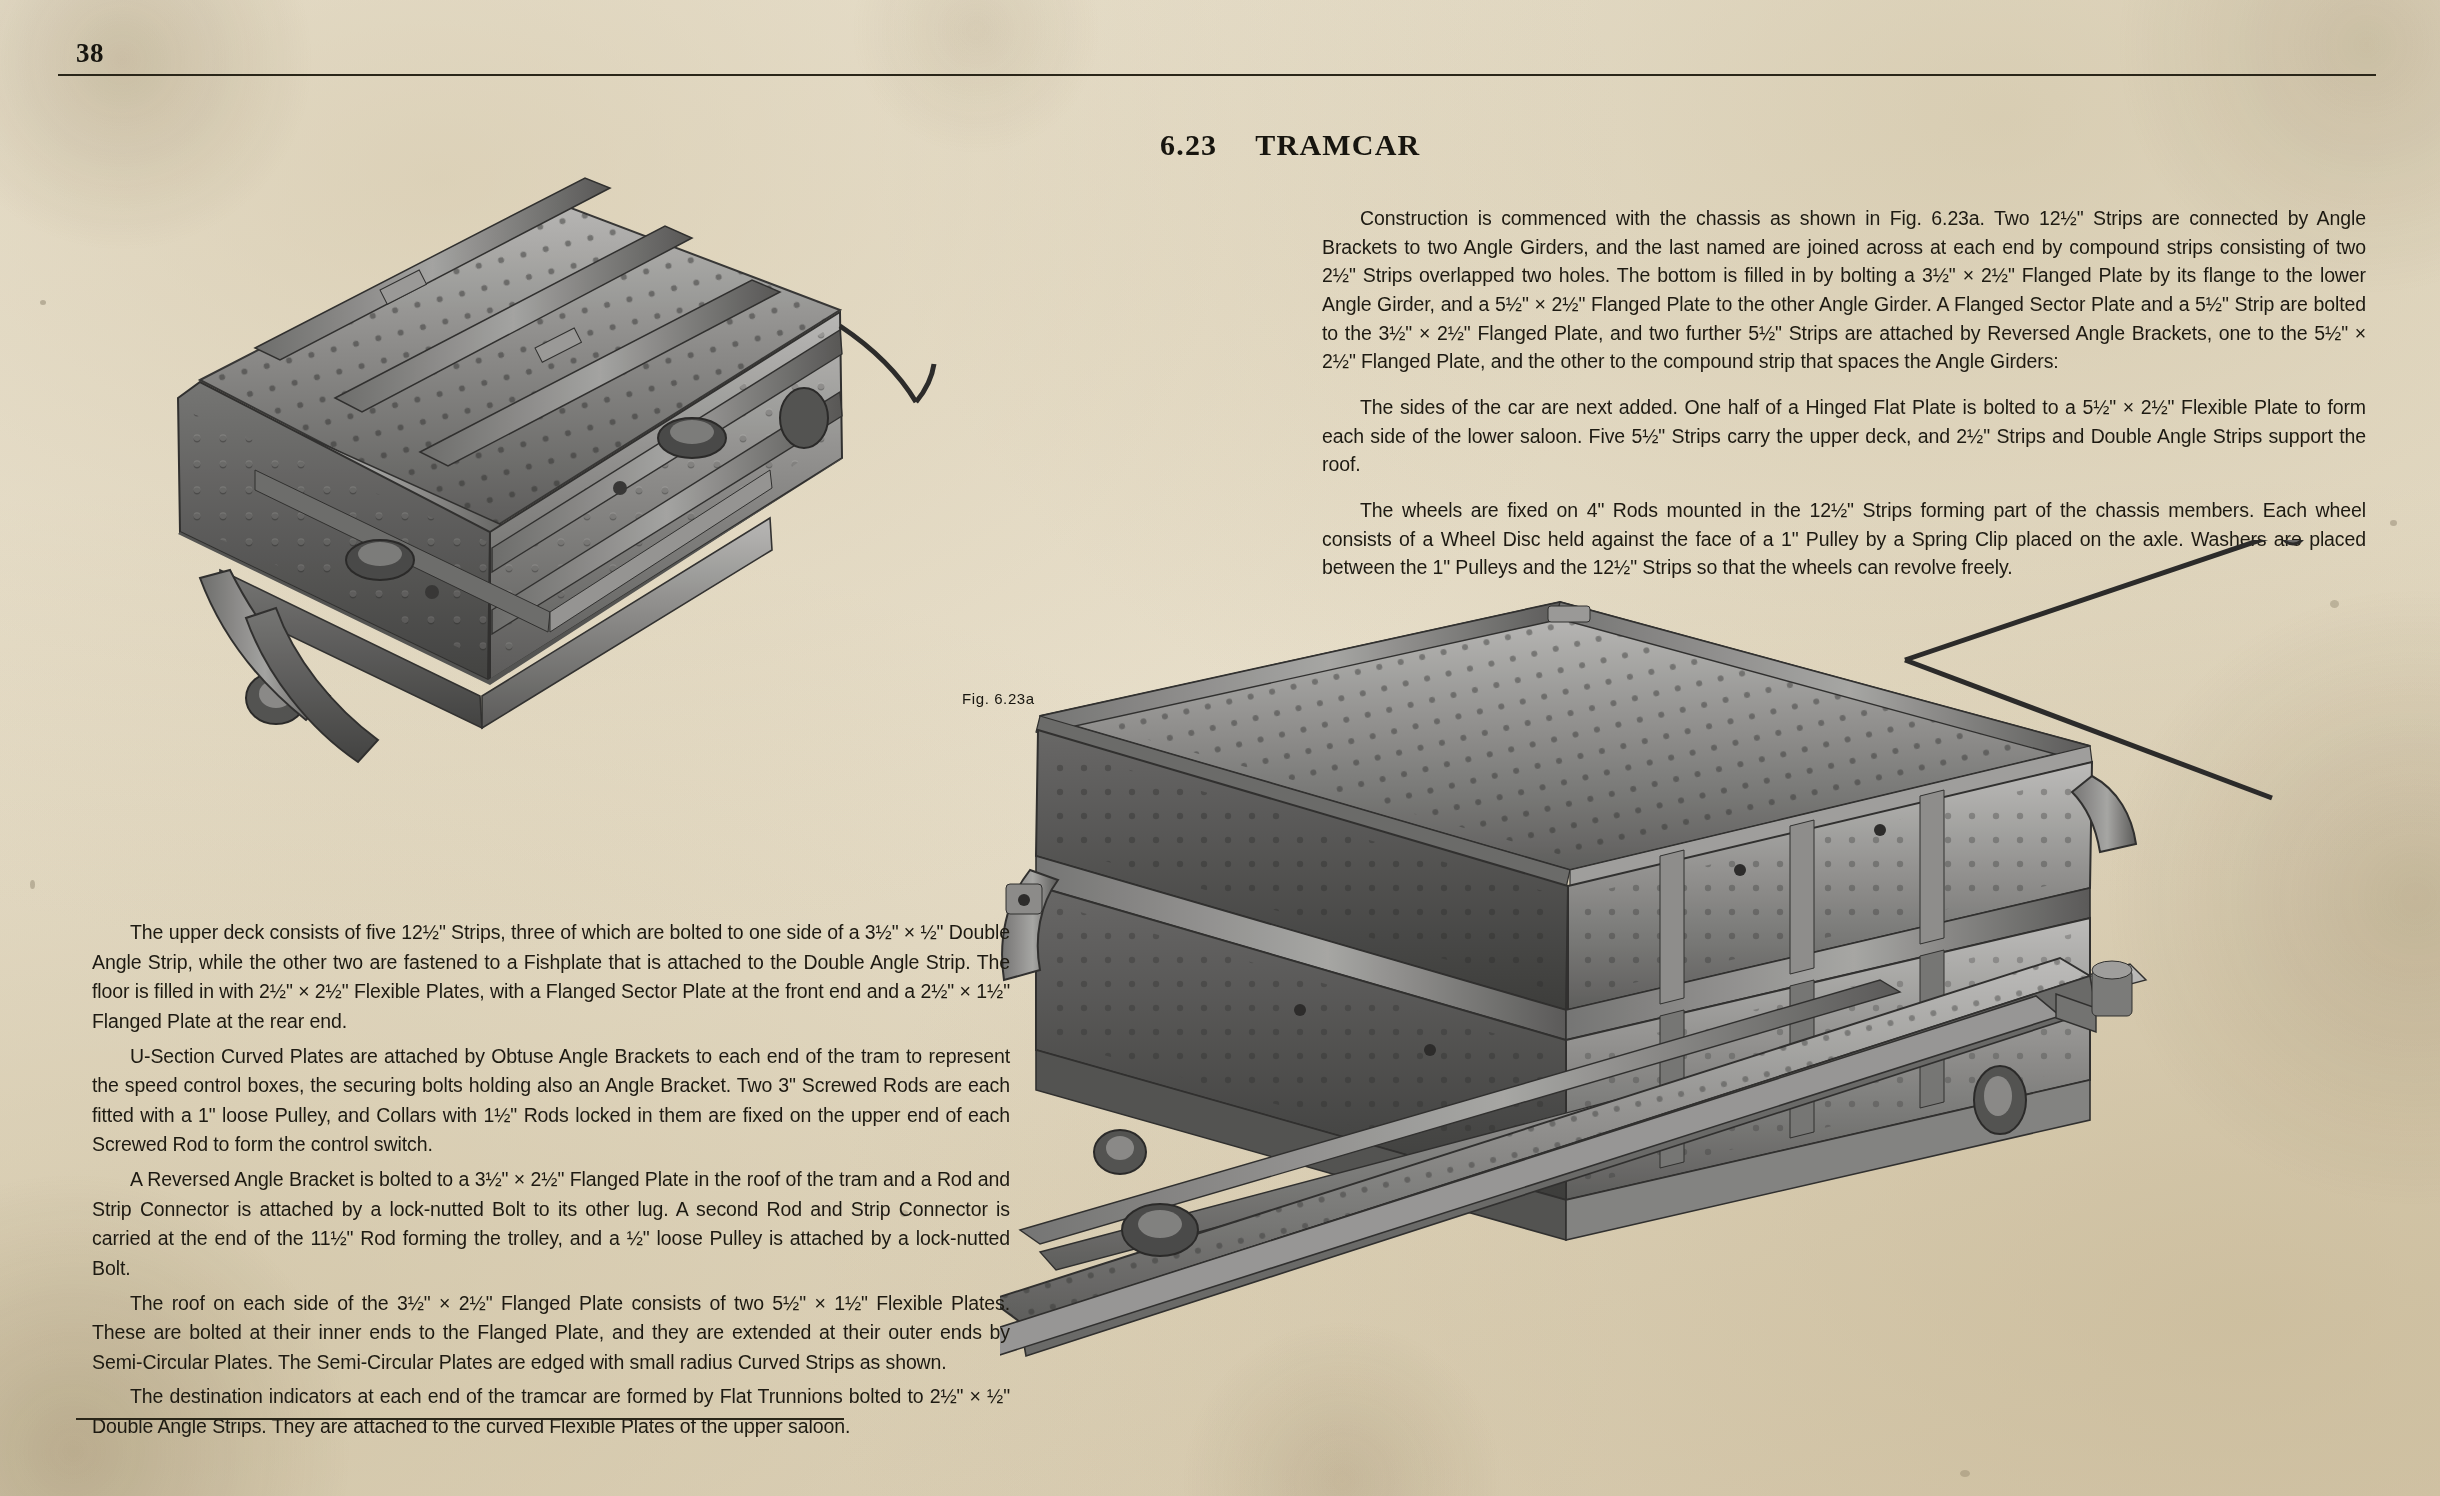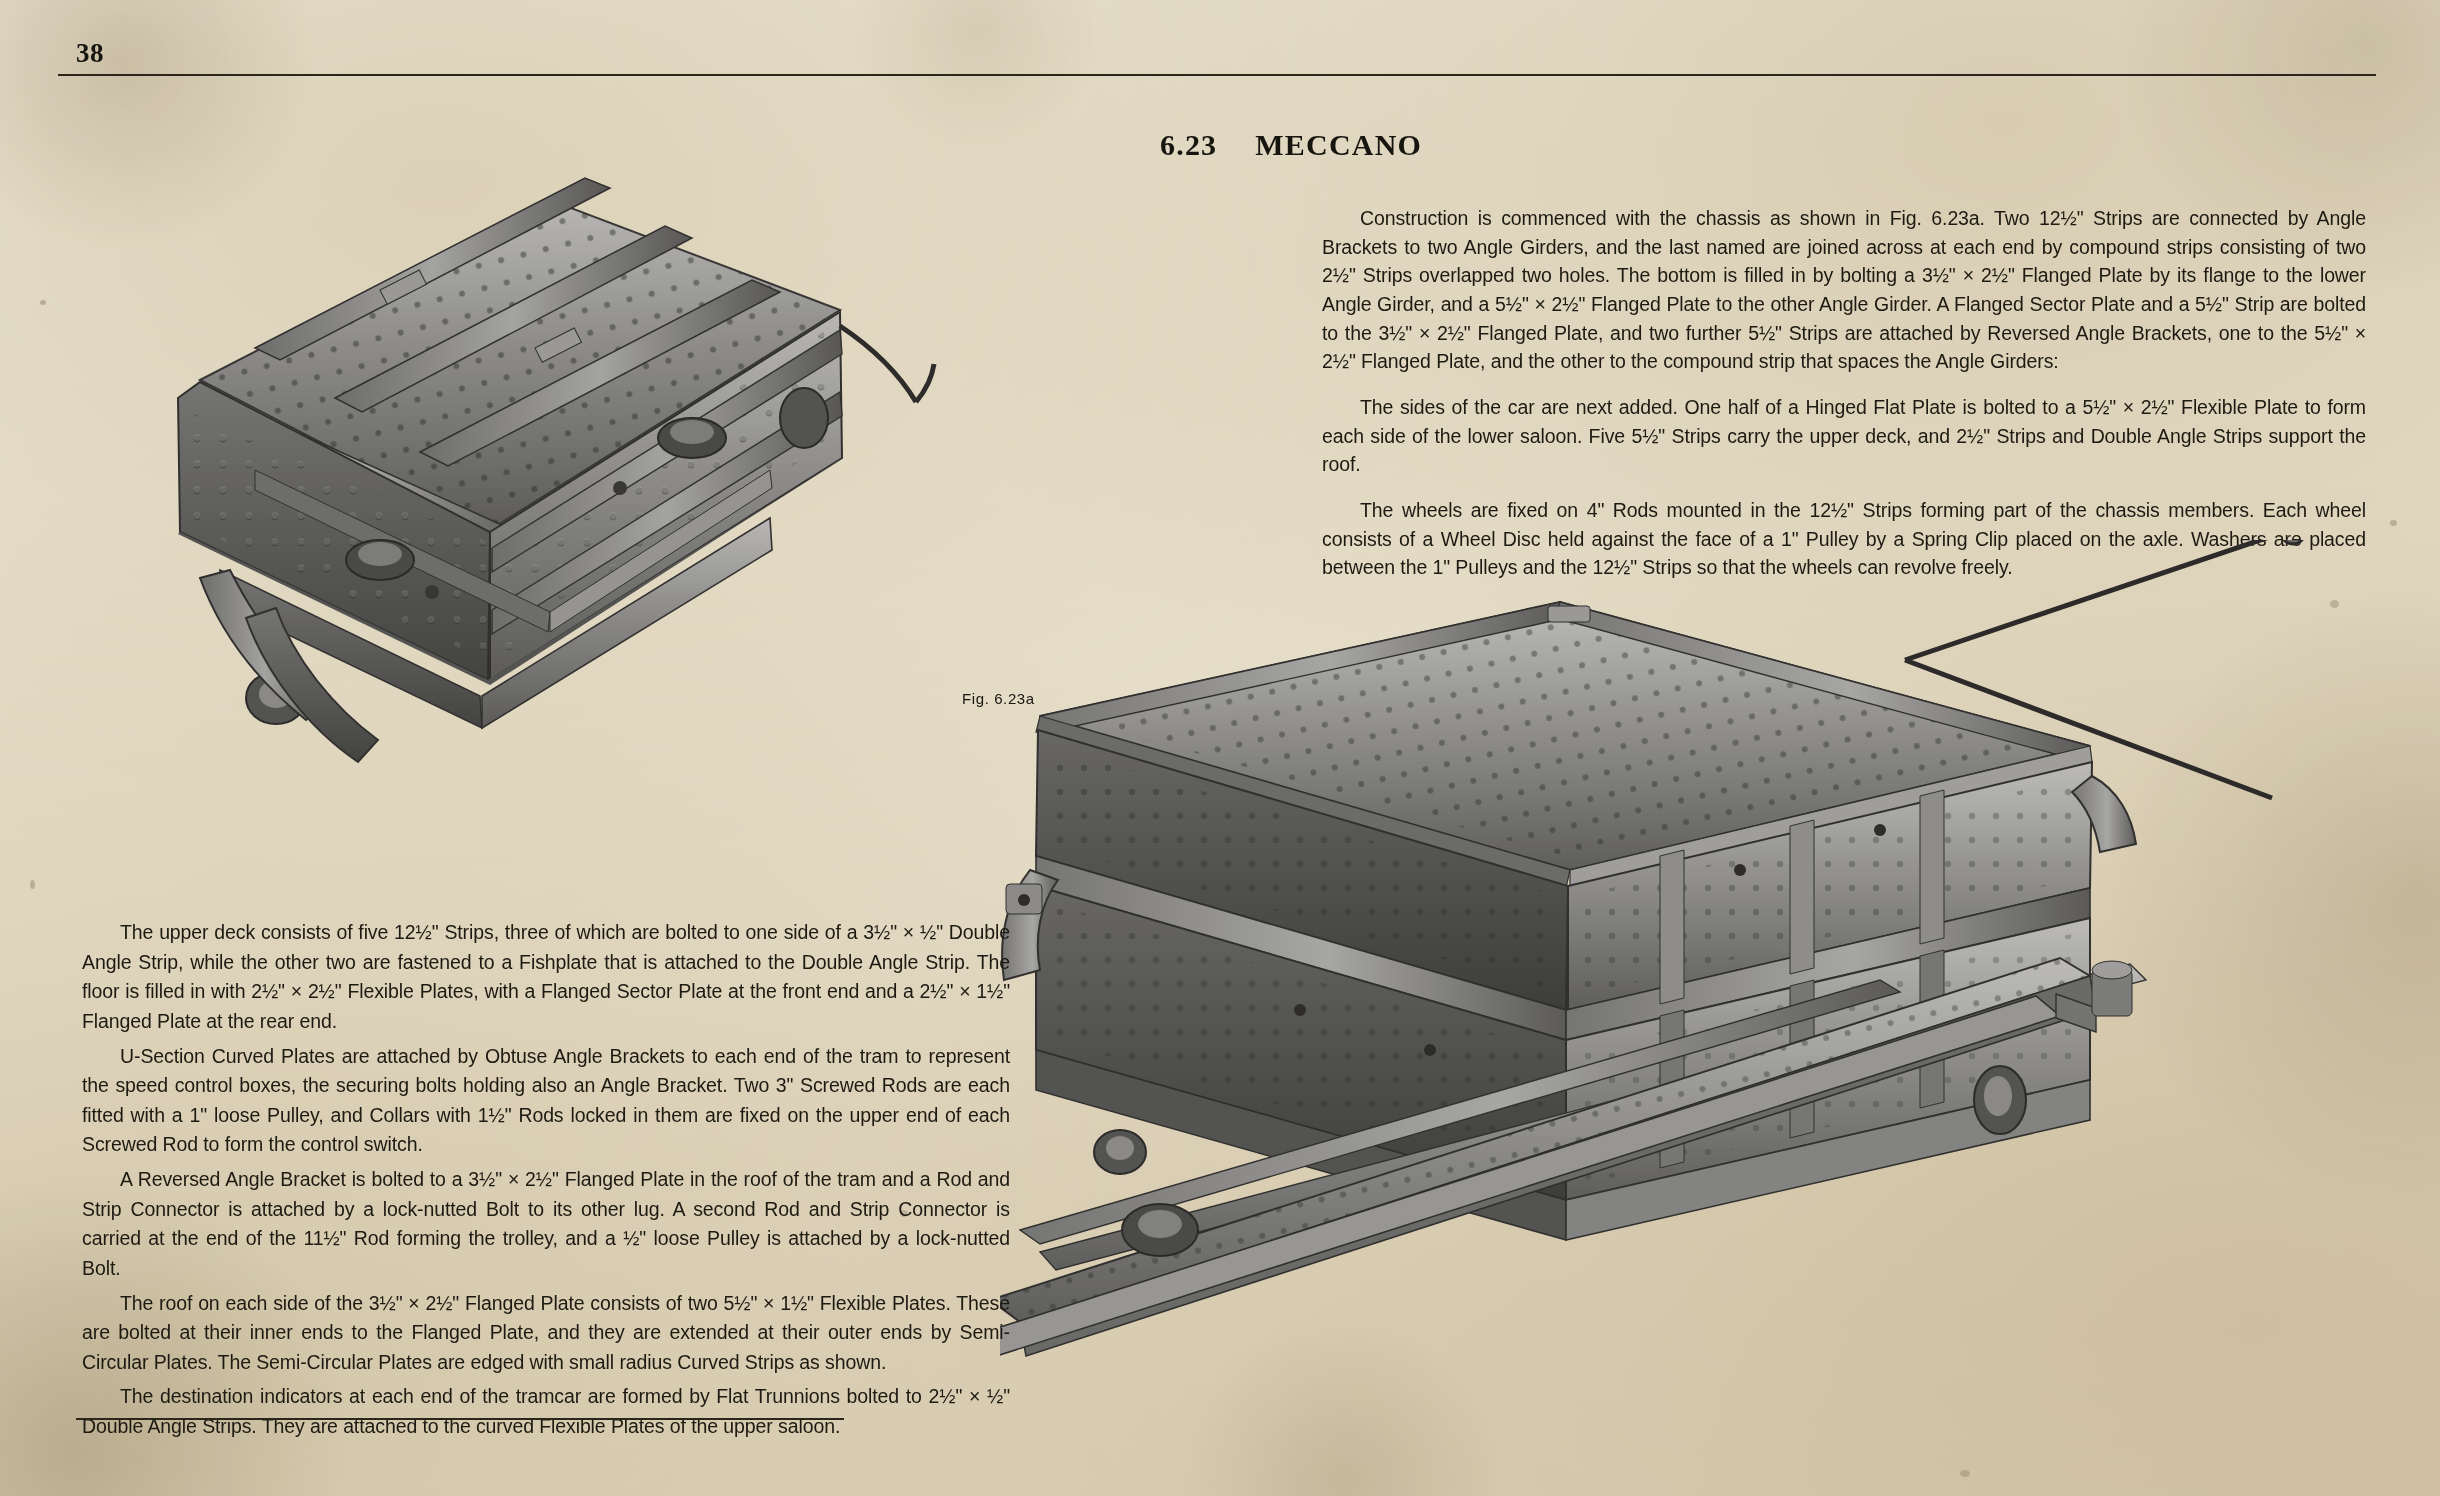--- a/index.html
+++ b/index.html
@@ -110,21 +110,21 @@
     left: 80px;
     top: 918px;
     width: 930px;
     font-size: 19.5px;
     line-height: 1.52;
     text-align: justify;
     font-family: "Liberation Sans", sans-serif;
     color: #1d1a12;
     letter-spacing: -0.1px;
   }
-  .col-left p { margin: 0 0 5px 2px; text-indent: 38px; }
+  .col-left p { margin: 0 0 5px 12px; text-indent: 38px; }
   .col-left p.first { text-indent: 38px; }
 
   .fig-caption {
     position: absolute;
     left: 962px;
     top: 690px;
     font-size: 15px;
     font-family: "Liberation Sans", sans-serif;
     letter-spacing: 0.6px;
   }
@@ -148,21 +148,21 @@
   <div class="speck" style="left:2390px;top:520px;  width:7px;  height:6px;  opacity:.45;"></div>
   <div class="speck" style="left:2330px;top:600px;  width:9px;  height:8px;  opacity:.4;"></div>
   <div class="speck" style="left:900px; top:1210px; width:8px;  height:7px;  opacity:.35;"></div>
   <div class="speck" style="left:1960px;top:1470px; width:10px; height:7px;  opacity:.35;"></div>
   <div class="speck" style="left:30px;  top:880px;  width:5px;  height:9px;  opacity:.45;"></div>
 
   <div class="page-number">38</div>
   <div class="header-line"></div>
 
   <div class="model-title">
-    <span class="num">6.23</span><span>MECCANO</span>
+    <span class="num">6.23</span><span>TRAMCAR</span>
   </div>
 
   <div class="col-right">
     <p>Construction is commenced with the chassis as shown in Fig. 6.23a.  Two 12½" Strips are connected by Angle Brackets to two Angle Girders, and the last named are joined across at each end by compound strips consisting of two 2½" Strips overlapped two holes.  The bottom is filled in by bolting a 3½" × 2½" Flanged Plate by its flange to the lower Angle Girder, and a 5½" × 2½" Flanged Plate to the other Angle Girder.  A Flanged Sector Plate and a 5½" Strip are bolted to the 3½" × 2½" Flanged Plate, and two further 5½" Strips are attached by Reversed Angle Brackets, one to the 5½" × 2½" Flanged Plate, and the other to the compound strip that spaces the Angle Girders:</p>
     <p>The sides of the car are next added.  One half of a Hinged Flat Plate is bolted to a 5½" × 2½" Flexible Plate to form each side of the lower saloon.  Five 5½" Strips carry the upper deck, and 2½" Strips and Double Angle Strips support the roof.</p>
     <p>The wheels are fixed on 4" Rods mounted in the 12½" Strips forming part of the chassis members.  Each wheel consists of a Wheel Disc held against the face of a 1" Pulley by a Spring Clip placed on the axle.  Washers are placed between the 1" Pulleys and the 12½" Strips so that the wheels can revolve freely.</p>
   </div>
 
   <svg class="figure fig-a" viewBox="0 0 1090 770">
     <defs>

